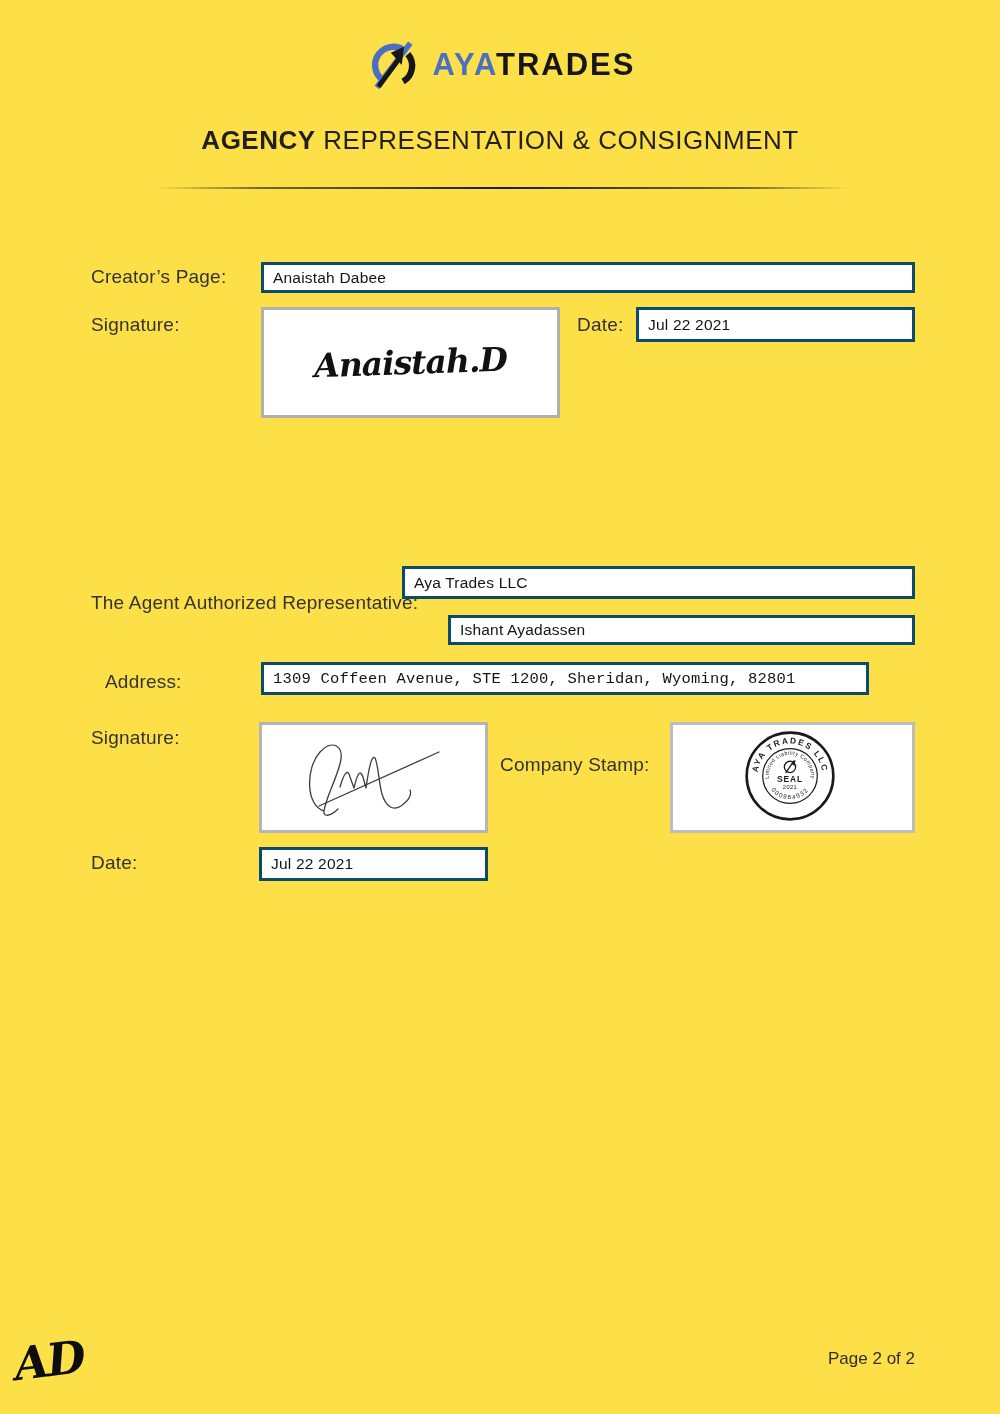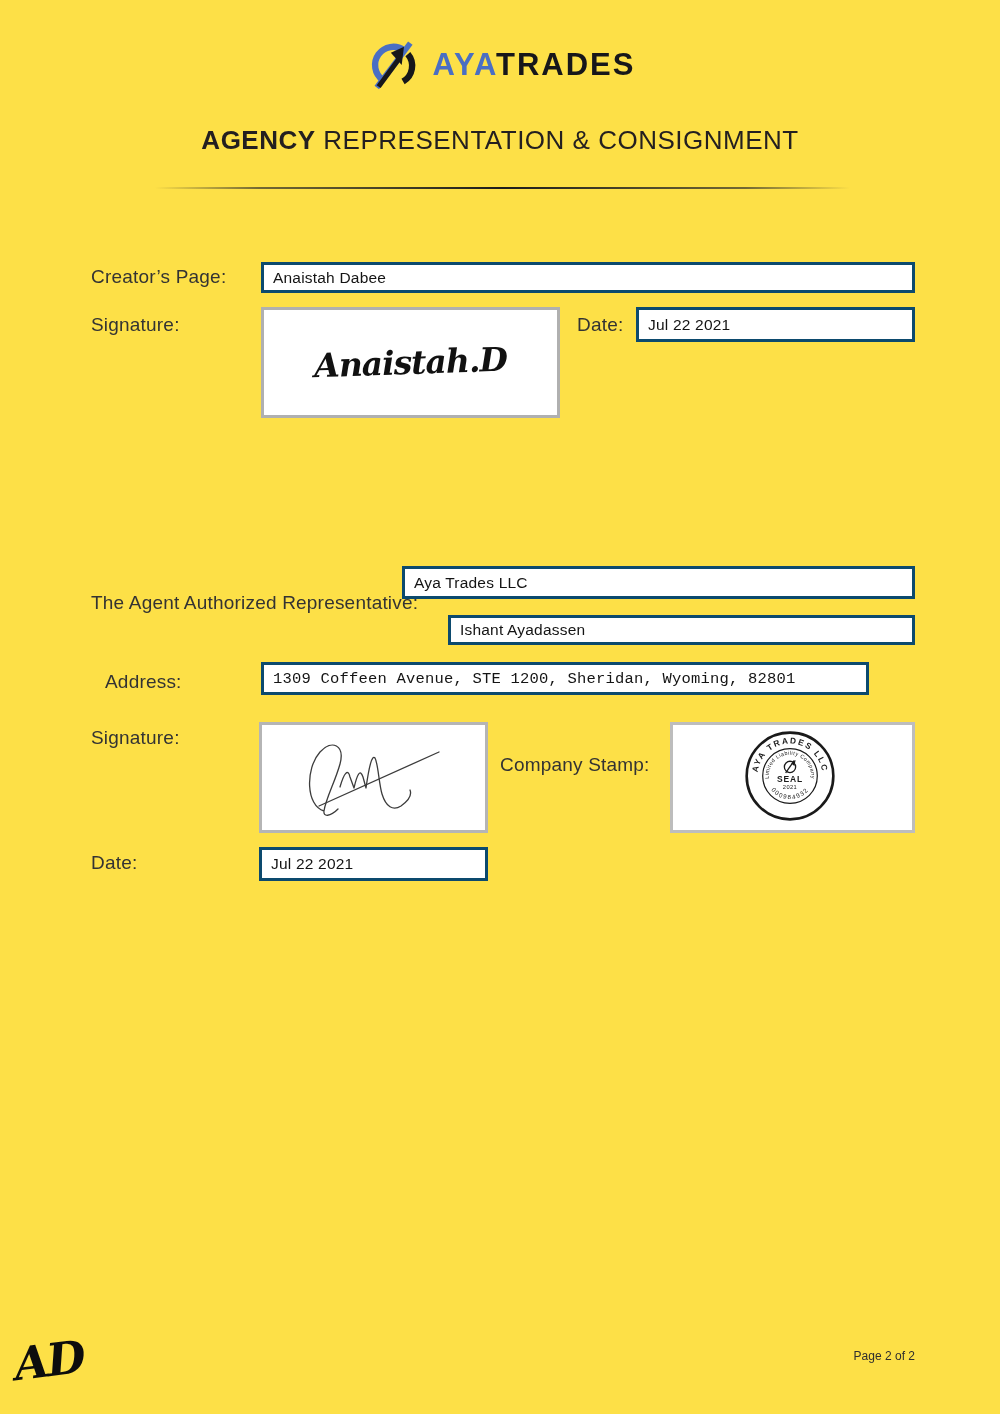--- a/index.html
+++ b/index.html
@@ -51,21 +51,21 @@
   .lbl-stamp{left:500px;top:727px;margin-top:27px;}
   .box-stamp{left:670px;top:722px;width:245px;height:111px;border-color:#bdbdbd;}
   .seal-svg{position:absolute;left:738px;top:724px;width:104px;height:104px;}
   .seal-ring-outer{fill:none;stroke:#1a1a1a;stroke-width:3;}
   .seal-ring-inner{fill:none;stroke:#1a1a1a;stroke-width:1.4;}
   .seal-txt{fill:#1a1a1a;font-family:"Liberation Sans",sans-serif;}
   
   .lbl-date2{left:91px;top:852px;}
   .box-date2{left:259px;top:847px;width:229px;height:34px;}
   
-  .page-num{position:absolute;top:1349px;right:85px;font-size:12px;color:#2e2e2e;}
+  .page-num{position:absolute;top:1349px;right:85px;font-size:17px;color:#2e2e2e;}
   .initials{position:absolute;left:14px;top:1334px;
     font-family:"DejaVu Serif",serif;font-style:italic;font-weight:700;
     font-size:45px;color:#0d0d0d;transform:rotate(-7deg);letter-spacing:-2px;}
   .sig-stroke{fill:none;stroke:#3c3c3c;stroke-width:1.3;stroke-linecap:round;stroke-linejoin:round;}
 </style>
 </head>
 <body>
 
 <div class="page">
 

